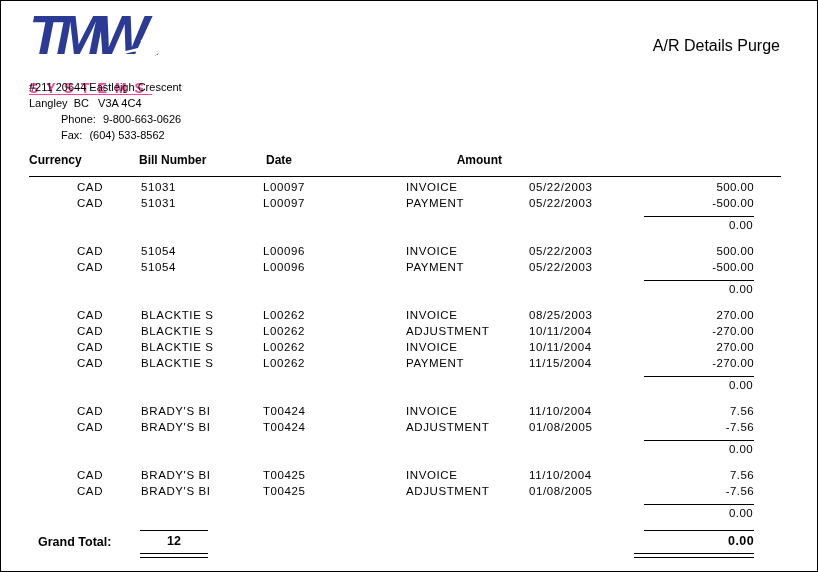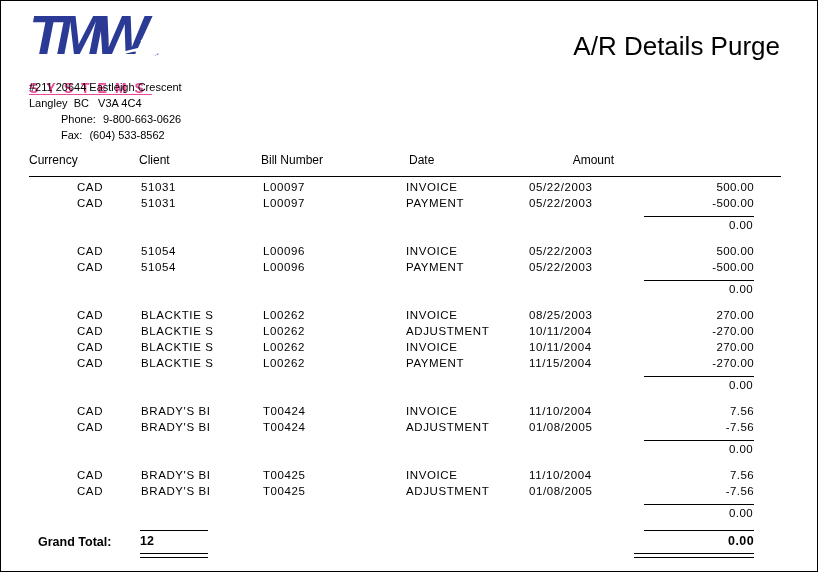--- a/index.html
+++ b/index.html
@@ -34,46 +34,46 @@
     letter-spacing:8px;color:#ec4899;white-space:nowrap;text-decoration:underline;
   }
   
   .address{position:absolute;left:28px;top:78px;font-size:11px;line-height:16px;}
   .addr-line{white-space:pre;}
   .addr-label{font-weight:normal;padding-left:32px;}
   .addr-val{margin-left:7px;}
   
   .report-title{
     position:absolute;top:33px;right:37px;
-    font-size:26px;line-height:24px;font-weight:normal;
+    font-size:16px;line-height:24px;font-weight:normal;
   }
   
   .tgrid{display:grid;grid-template-columns:110px 122px 143px 125px 112px 1fr;}
   .thead{
     position:absolute;left:28px;top:151px;width:752px;height:16px;
-    font-weight:normal;font-size:12px;line-height:16px;
+    font-weight:bold;font-size:12px;line-height:16px;
   }
   .thead .h-date{padding-left:5px;}
   .thead .h-amount{text-align:right;padding-right:27px;}
   .head-rule{position:absolute;left:28px;top:175px;width:752px;border-top:1px solid #000;}
   .groups{position:absolute;left:28px;top:178px;width:752px;}
   .group{margin-bottom:10px;}
   .row{height:16px;font-size:11.5px;line-height:16px;letter-spacing:0.6px;}
   .row .cell{overflow:hidden;white-space:nowrap;}
   .c-currency{padding-left:12px;text-align:center;}
   .c-client,.c-bill,.c-trans{padding-left:2px;}
   .c-amount{text-align:right;padding-right:27px;letter-spacing:0.4px;}
   .subtotal-rule{margin-top:5px;margin-left:auto;margin-right:27px;width:110px;border-top:1px solid #000;}
   .subtotal-row{height:16px;font-size:11.5px;line-height:16px;text-align:right;padding-right:28px;letter-spacing:0.4px;}
   
   .gt-label{position:absolute;left:37px;top:534px;font-size:12.5px;font-weight:bold;}
   .gt-count{
     position:absolute;left:139px;top:529px;width:68px;
     border-top:1px solid #000;
-    font-size:12.5px;font-weight:bold;line-height:20px;
+    text-align:center;font-size:12.5px;font-weight:bold;line-height:20px;
   }
   .gt-count-underline{position:absolute;left:139px;top:552px;width:68px;height:3px;
     border-top:1px solid #000;border-bottom:1px solid #000;}
   .gt-amount{
     position:absolute;left:643px;top:529px;width:110px;
     border-top:1px solid #000;
     text-align:right;font-size:12.5px;font-weight:bold;line-height:20px;letter-spacing:0.4px;
   }
   .gt-amount-underline{position:absolute;left:633px;top:552px;width:120px;height:3px;
     border-top:1px solid #000;border-bottom:1px solid #000;}
@@ -101,21 +101,20 @@
     <div class="addr-line">#211 20644 Eastleigh Crescent</div>
     <div class="addr-line">Langley  BC   V3A 4C4</div>
     <div><span class="addr-label">Phone:</span><span class="addr-val">9-800-663-0626</span></div>
     <div><span class="addr-label">Fax:</span><span class="addr-val">(604) 533-8562</span></div>
   </div>
 
   <div class="report-title">A/R Details Purge</div>
 
   <div class="thead tgrid">
     <span class="h-currency">Currency</span>
-    <span class="h-client">Client</span>
     <span class="h-bill">Bill Number</span>
     <span class="h-date">Date</span>
     <span class="h-amount">Amount</span>
   </div>
   <div class="head-rule"></div>
 
   <div class="groups" id="groups">
   <div class="group">
     <div class="rows">
   <div class="row tgrid">

